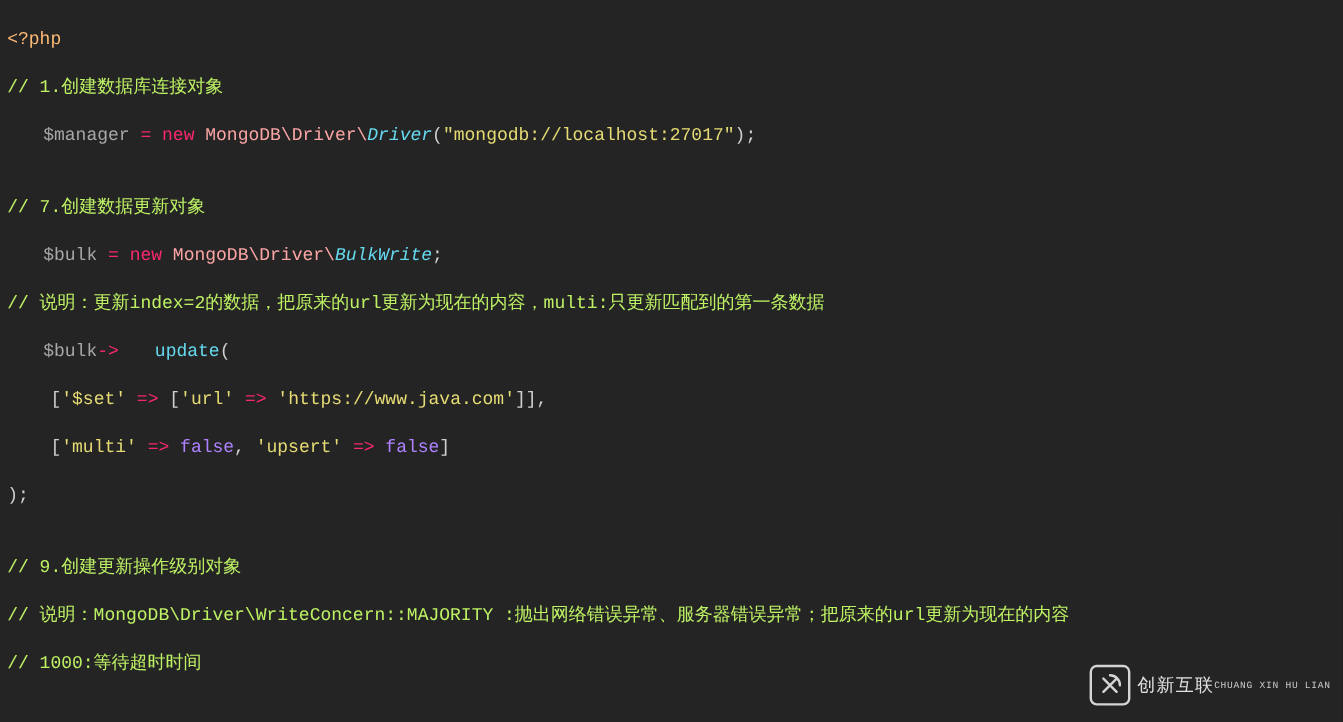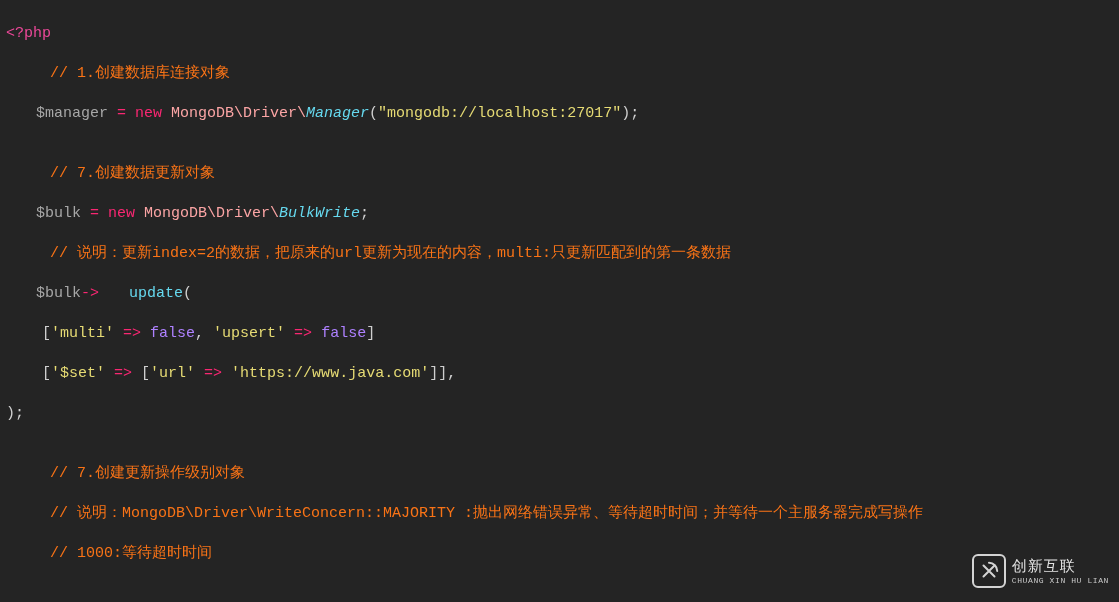--- a/index.html
+++ b/index.html
@@ -15,72 +15,72 @@
   }
   .editor {
     padding: 4px 6px 6px 6px;
     white-space: pre;
     color: #d4d4d4;
     position: relative;
     height: 100%;
     box-sizing: border-box;
   }
   .line { display: block; }
-  .c-comment { color: #f97316; margin-left: 44px; }      
+  .c-comment { color: #bef264; }      
   .c-punc    { color: #cfcfcf; }      
   .c-var     { color: #a7a7a7; margin-left: 30px; }      
   .c-op      { color: #f92772; }      
   .c-class   { color: #fca5a5; }      
   .c-classit { color: #66d9ef; font-style: italic; } 
   .c-string  { color: #e6db74; }      
   .c-number  { color: #ae81ff; }      
   .c-const   { color: #ae81ff; }      
   .c-func    { color: #66d9ef; margin-left: 30px; }      
-  .c-tag     { color: #ec4899; }      
+  .c-tag     { color: #fdba74; }      
 
   .watermark {
     position: absolute;
     right: 10px;
     bottom: 14px;
     display: flex;
     align-items: center;
     gap: 6px;
     opacity: 0.9;
   }
   .watermark .logo {
     width: 34px; height: 34px;
     border: 2px solid #e8e8e8;
     border-radius: 6px;
     position: relative;
     box-sizing: border-box;
     display:flex;align-items:center;justify-content:center;
   }
   .watermark .logo svg { display:block; }
-  .watermark .txt { display:flex; flex-direction:column; line-height:1; }
+  .watermark .txt { display:flex; flex-direction:row; line-height:1; }
   .watermark .txt .cn { font-size:15px; color:#f5f5f5; font-family: "Microsoft YaHei", sans-serif; letter-spacing:1px;}
   .watermark .txt .py { font-size:8px; color:#dcdcdc; letter-spacing:0.6px; margin-top:4px;}
 </style>
 </head>
 <body>
 
 <div class="editor">
 <span class="line"><span class="c-tag">&lt;?php</span></span>
 <span class="line"><span class="c-comment">// 1.创建数据库连接对象</span></span>
-<span class="line"><span class="c-var">$manager</span><span class="c-op"> = </span><span class="c-op">new </span><span class="c-class">MongoDB\Driver\</span><span class="c-classit">Manager</span><span class="c-punc">(</span><span class="c-string">"mongodb://localhost:27017"</span><span class="c-punc">);</span></span>
+<span class="line"><span class="c-var">$manager</span><span class="c-op"> = </span><span class="c-op">new </span><span class="c-class">MongoDB\Driver\</span><span class="c-classit">Driver</span><span class="c-punc">(</span><span class="c-string">"mongodb://localhost:27017"</span><span class="c-punc">);</span></span>
 <span class="line"><span></span></span>
 <span class="line"><span class="c-comment">// 7.创建数据更新对象</span></span>
 <span class="line"><span class="c-var">$bulk</span><span class="c-op"> = </span><span class="c-op">new </span><span class="c-class">MongoDB\Driver\</span><span class="c-classit">BulkWrite</span><span class="c-punc">;</span></span>
 <span class="line"><span class="c-comment">// 说明：更新index=2的数据，把原来的url更新为现在的内容，multi:只更新匹配到的第一条数据</span></span>
 <span class="line"><span class="c-var">$bulk</span><span class="c-op">-&gt;</span><span class="c-func">update</span><span class="c-punc">(</span></span>
+<span class="line"><span>    </span><span class="c-punc">[</span><span class="c-string">'$set'</span><span class="c-op"> =&gt; </span><span class="c-punc">[</span><span class="c-string">'url'</span><span class="c-op"> =&gt; </span><span class="c-string">'https://www.java.com'</span><span class="c-punc">]],</span></span>
 <span class="line"><span>    </span><span class="c-punc">[</span><span class="c-string">'multi'</span><span class="c-op"> =&gt; </span><span class="c-const">false</span><span class="c-punc">, </span><span class="c-string">'upsert'</span><span class="c-op"> =&gt; </span><span class="c-const">false</span><span class="c-punc">]</span></span>
-<span class="line"><span>    </span><span class="c-punc">[</span><span class="c-string">'$set'</span><span class="c-op"> =&gt; </span><span class="c-punc">[</span><span class="c-string">'url'</span><span class="c-op"> =&gt; </span><span class="c-string">'https://www.java.com'</span><span class="c-punc">]],</span></span>
 <span class="line"><span class="c-punc">);</span></span>
 <span class="line"><span></span></span>
-<span class="line"><span class="c-comment">// 7.创建更新操作级别对象</span></span>
-<span class="line"><span class="c-comment">// 说明：MongoDB\Driver\WriteConcern::MAJORITY :抛出网络错误异常、等待超时时间；并等待一个主服务器完成写操作</span></span>
+<span class="line"><span class="c-comment">// 9.创建更新操作级别对象</span></span>
+<span class="line"><span class="c-comment">// 说明：MongoDB\Driver\WriteConcern::MAJORITY :抛出网络错误异常、服务器错误异常；把原来的url更新为现在的内容</span></span>
 <span class="line"><span class="c-comment">// 1000:等待超时时间</span></span>
 
 <span class="line"><span></span></span>
 
 
 
 
 
 <span class="line"><span></span></span>
 <span class="line"><span></span></span>

